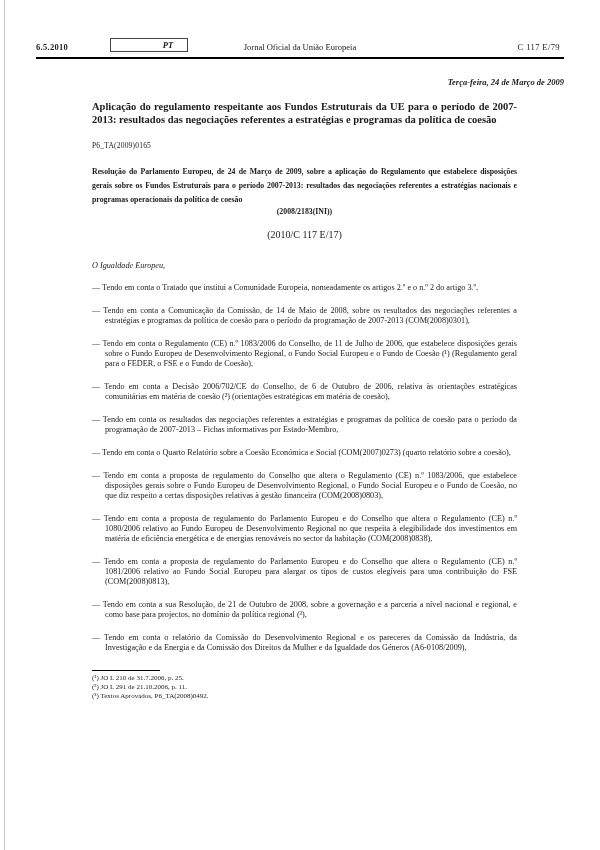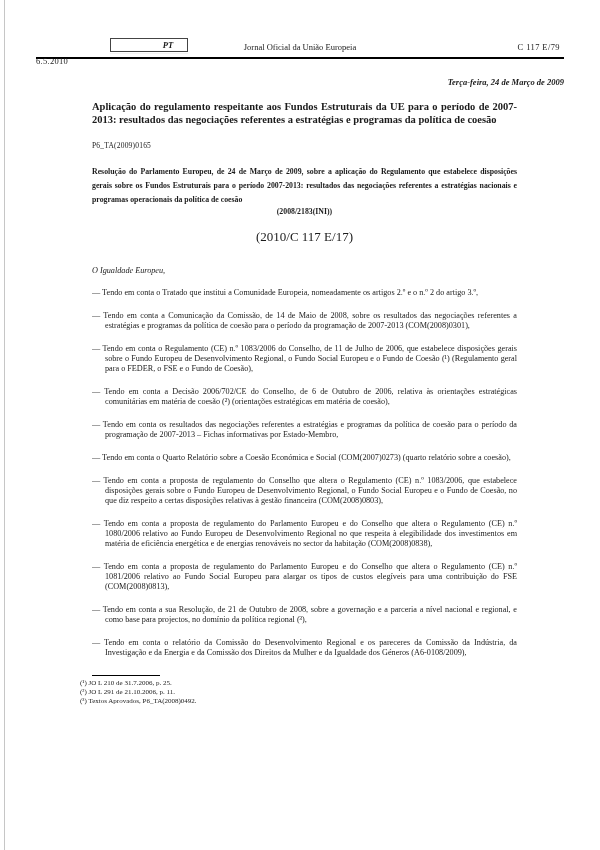--- a/index.html
+++ b/index.html
@@ -18,21 +18,21 @@
     width: 1px;
     background: #c6c6c6;
   }
   
   .oj-header {
     position: relative;
     margin: 41px 36px 0 36px;
     height: 14px;
     font-size: 8.5px;
   }
-  .oj-header-date { position: absolute; left: 0; top: 15px; letter-spacing: .3px; }
+  .oj-header-date { position: absolute; left: 0; top: 1px; letter-spacing: .3px; font-weight: bold; }
   .lang-badge {
     position: absolute; left: 74px; top: -3px;
     width: 38px; height: 12px;
     border: 1px solid #444;
     box-shadow: 0 0 0 1px #fff, 0 1px 1px rgba(0,0,0,.25);
     text-align: center;
     font-weight: bold; font-style: italic;
     font-size: 8.5px; line-height: 12px; padding-left: 38px;
   }
   .oj-header-journal { position: absolute; left: 0; right: 0; top: 1px; text-align: center; }
@@ -64,34 +64,34 @@
     font-size: 7.8px;
     line-height: 14px;
     text-align: justify;
   }
   .resolution-proc-number {
     font-weight: bold;
     font-size: 7.8px;
     line-height: 10px;
     text-align: center;
   }
-  .oj-ref-centered { margin-top: 12px; text-align: center; font-size: 13px; }
+  .oj-ref-centered { margin-top: 12px; text-align: center; font-size: 10px; }
   .intro-line { margin-top: 21px; font-style: italic; font-size: 8.2px; }
   .bullet {
     margin: 13px 0 0 0;
     font-size: 8.2px;
     line-height: 10px;
     text-align: justify;
     padding-left: 13px;
     text-indent: -13px;
   }
   
   .footnotes { margin: 17px 83px 0 92px; font-size: 7px; line-height: 9px; }
   .footnote-rule { width: 68px; border-top: 1px solid #000; margin-bottom: 3px; }
-  .footnote { text-indent: -12px; }
+  .footnote { padding-left: 12px; text-indent: -12px; }
 </style>
 </head>
 <body>
 
 <div class="page-edge-line"></div>
 
 <div class="oj-header">
   <span class="oj-header-date">6.5.2010</span>
   <span class="lang-badge">PT</span>
   <span class="oj-header-journal">Jornal Oficial da União Europeia</span>

